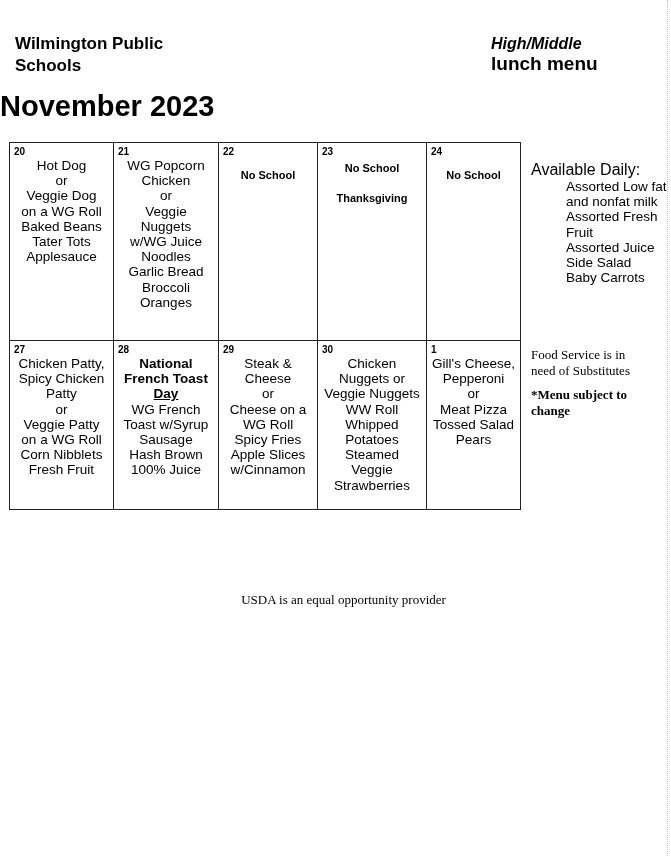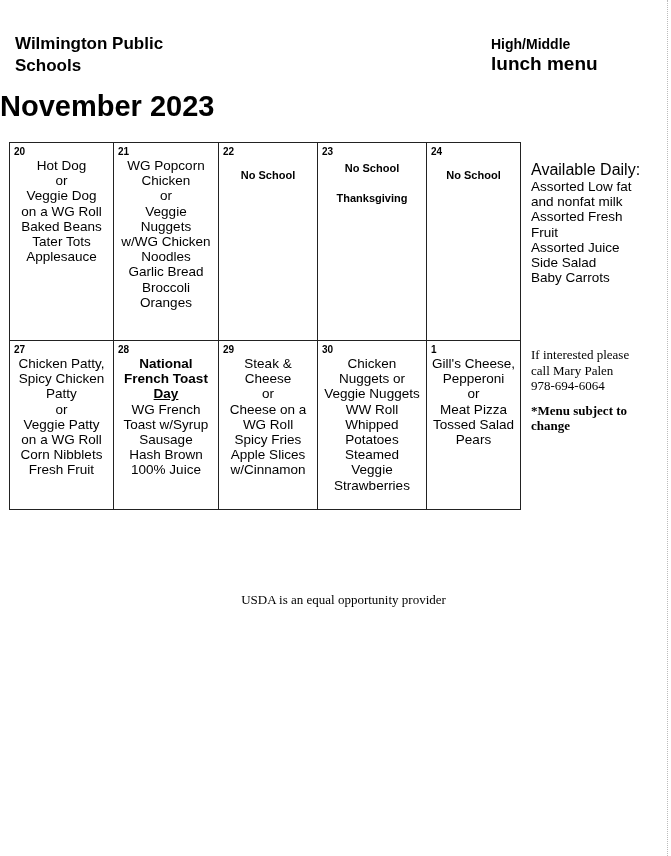--- a/index.html
+++ b/index.html
@@ -1,34 +1,34 @@
 <!DOCTYPE html>
 <html><head>
 <meta charset="utf-8">
 <style>
   html, body { margin: 0; padding: 0; background: #ffffff; }
   body { width: 671px; height: 856px; position: relative; overflow: hidden; color: #000; font-family: "Liberation Sans", sans-serif; }
   .page-edge { position: absolute; left: 667px; top: 0; width: 0; height: 856px; border-left: 1px dotted #bbb; }
   .school-name { position: absolute; left: 15px; top: 33px; font-weight: bold; font-size: 17px; line-height: 22px; width: 200px; }
   .menu-type { position: absolute; left: 491px; top: 35px; font-weight: bold; }
-  .menu-type .l1 { font-size: 14px; line-height: 18px; display: block; }
+  .menu-type .l1 { font-size: 16px; line-height: 18px; display: block; font-style: italic; }
   .menu-type .l2 { font-size: 19px; line-height: 22px; display: block; }
   .month-title { position: absolute; left: 0; top: 88px; width: 600px; text-align: left; font-weight: bold; font-size: 29px; line-height: 36px; }
   table.cal { position: absolute; left: 9px; top: 142px; border-collapse: collapse; table-layout: fixed; }
   table.cal td { border: 1.5px solid #222; vertical-align: top; padding: 0; text-align: center; font-size: 13.5px; line-height: 15.2px; }
   .date { display: block; text-align: left; font-weight: bold; font-size: 10px; line-height: 13px; padding: 2px 0 0 4px; }
   .items { display: block; padding: 0 2px; }
   .item { display: block; }
   .bold { font-weight: bold; }
   .underline { text-decoration: underline; }
   .noschool { display: block; font-weight: bold; font-size: 11px; line-height: 14px; margin-top: 10px; }
   .noschool.two { margin-top: 3px; }
   .daily { position: absolute; left: 531px; top: 160px; font-size: 13.5px; line-height: 15.2px; }
   .daily .head { font-size: 16px; line-height: 19px; display: block; }
-  .daily .it { display: block; }
+  .daily .it { display: block; margin-left: 35px; }
   .notes { position: absolute; left: 531px; top: 347px; font-family: "Liberation Serif", serif; font-size: 13px; line-height: 15.5px; width: 135px; }
   .notes p { margin: 0 0 9px 0; }
   .notes .it { display: block; }
   .notes .boldnote { font-weight: bold; }
   .footer { position: absolute; left: 10px; top: 592px; width: 667px; text-align: center; font-family: Liberation Serif, serif; font-size: 13px; }
 </style>
 </head>
 <body>
 
 <div class="page-edge"></div>
@@ -65,21 +65,21 @@
       </span>
     </td>
     <td>
       <span class="date">21</span>
       <span class="items">
         <span class="item">WG Popcorn</span>
         <span class="item">Chicken</span>
         <span class="item">or</span>
         <span class="item">Veggie</span>
         <span class="item">Nuggets</span>
-        <span class="item">w/WG Chicken</span>
+        <span class="item">w/WG Juice</span>
         <span class="item">Noodles</span>
         <span class="item">Garlic Bread</span>
         <span class="item">Broccoli</span>
         <span class="item">Oranges</span>
       </span>
     </td>
     <td>
       <span class="date">22</span>
       <span class="noschool">No School</span>
     </td>
@@ -168,23 +168,22 @@
   <span class="it">and nonfat milk</span>
   <span class="it">Assorted Fresh</span>
   <span class="it">Fruit</span>
   <span class="it">Assorted Juice</span>
   <span class="it">Side Salad</span>
   <span class="it">Baby Carrots</span>
 </div>
 
 <div class="notes">
   <p>
-    <span class="it">If interested please</span>
-    <span class="it">call Mary Palen</span>
-    <span class="it">978-694-6064</span>
+    <span class="it">Food Service is in</span>
+    <span class="it">need of Substitutes</span>
   </p>
   <p class="boldnote">
     <span class="it">*Menu subject to</span>
     <span class="it">change</span>
   </p>
 </div>
 
 <div class="footer">USDA is an equal opportunity provider</div>
 
 </body></html>

